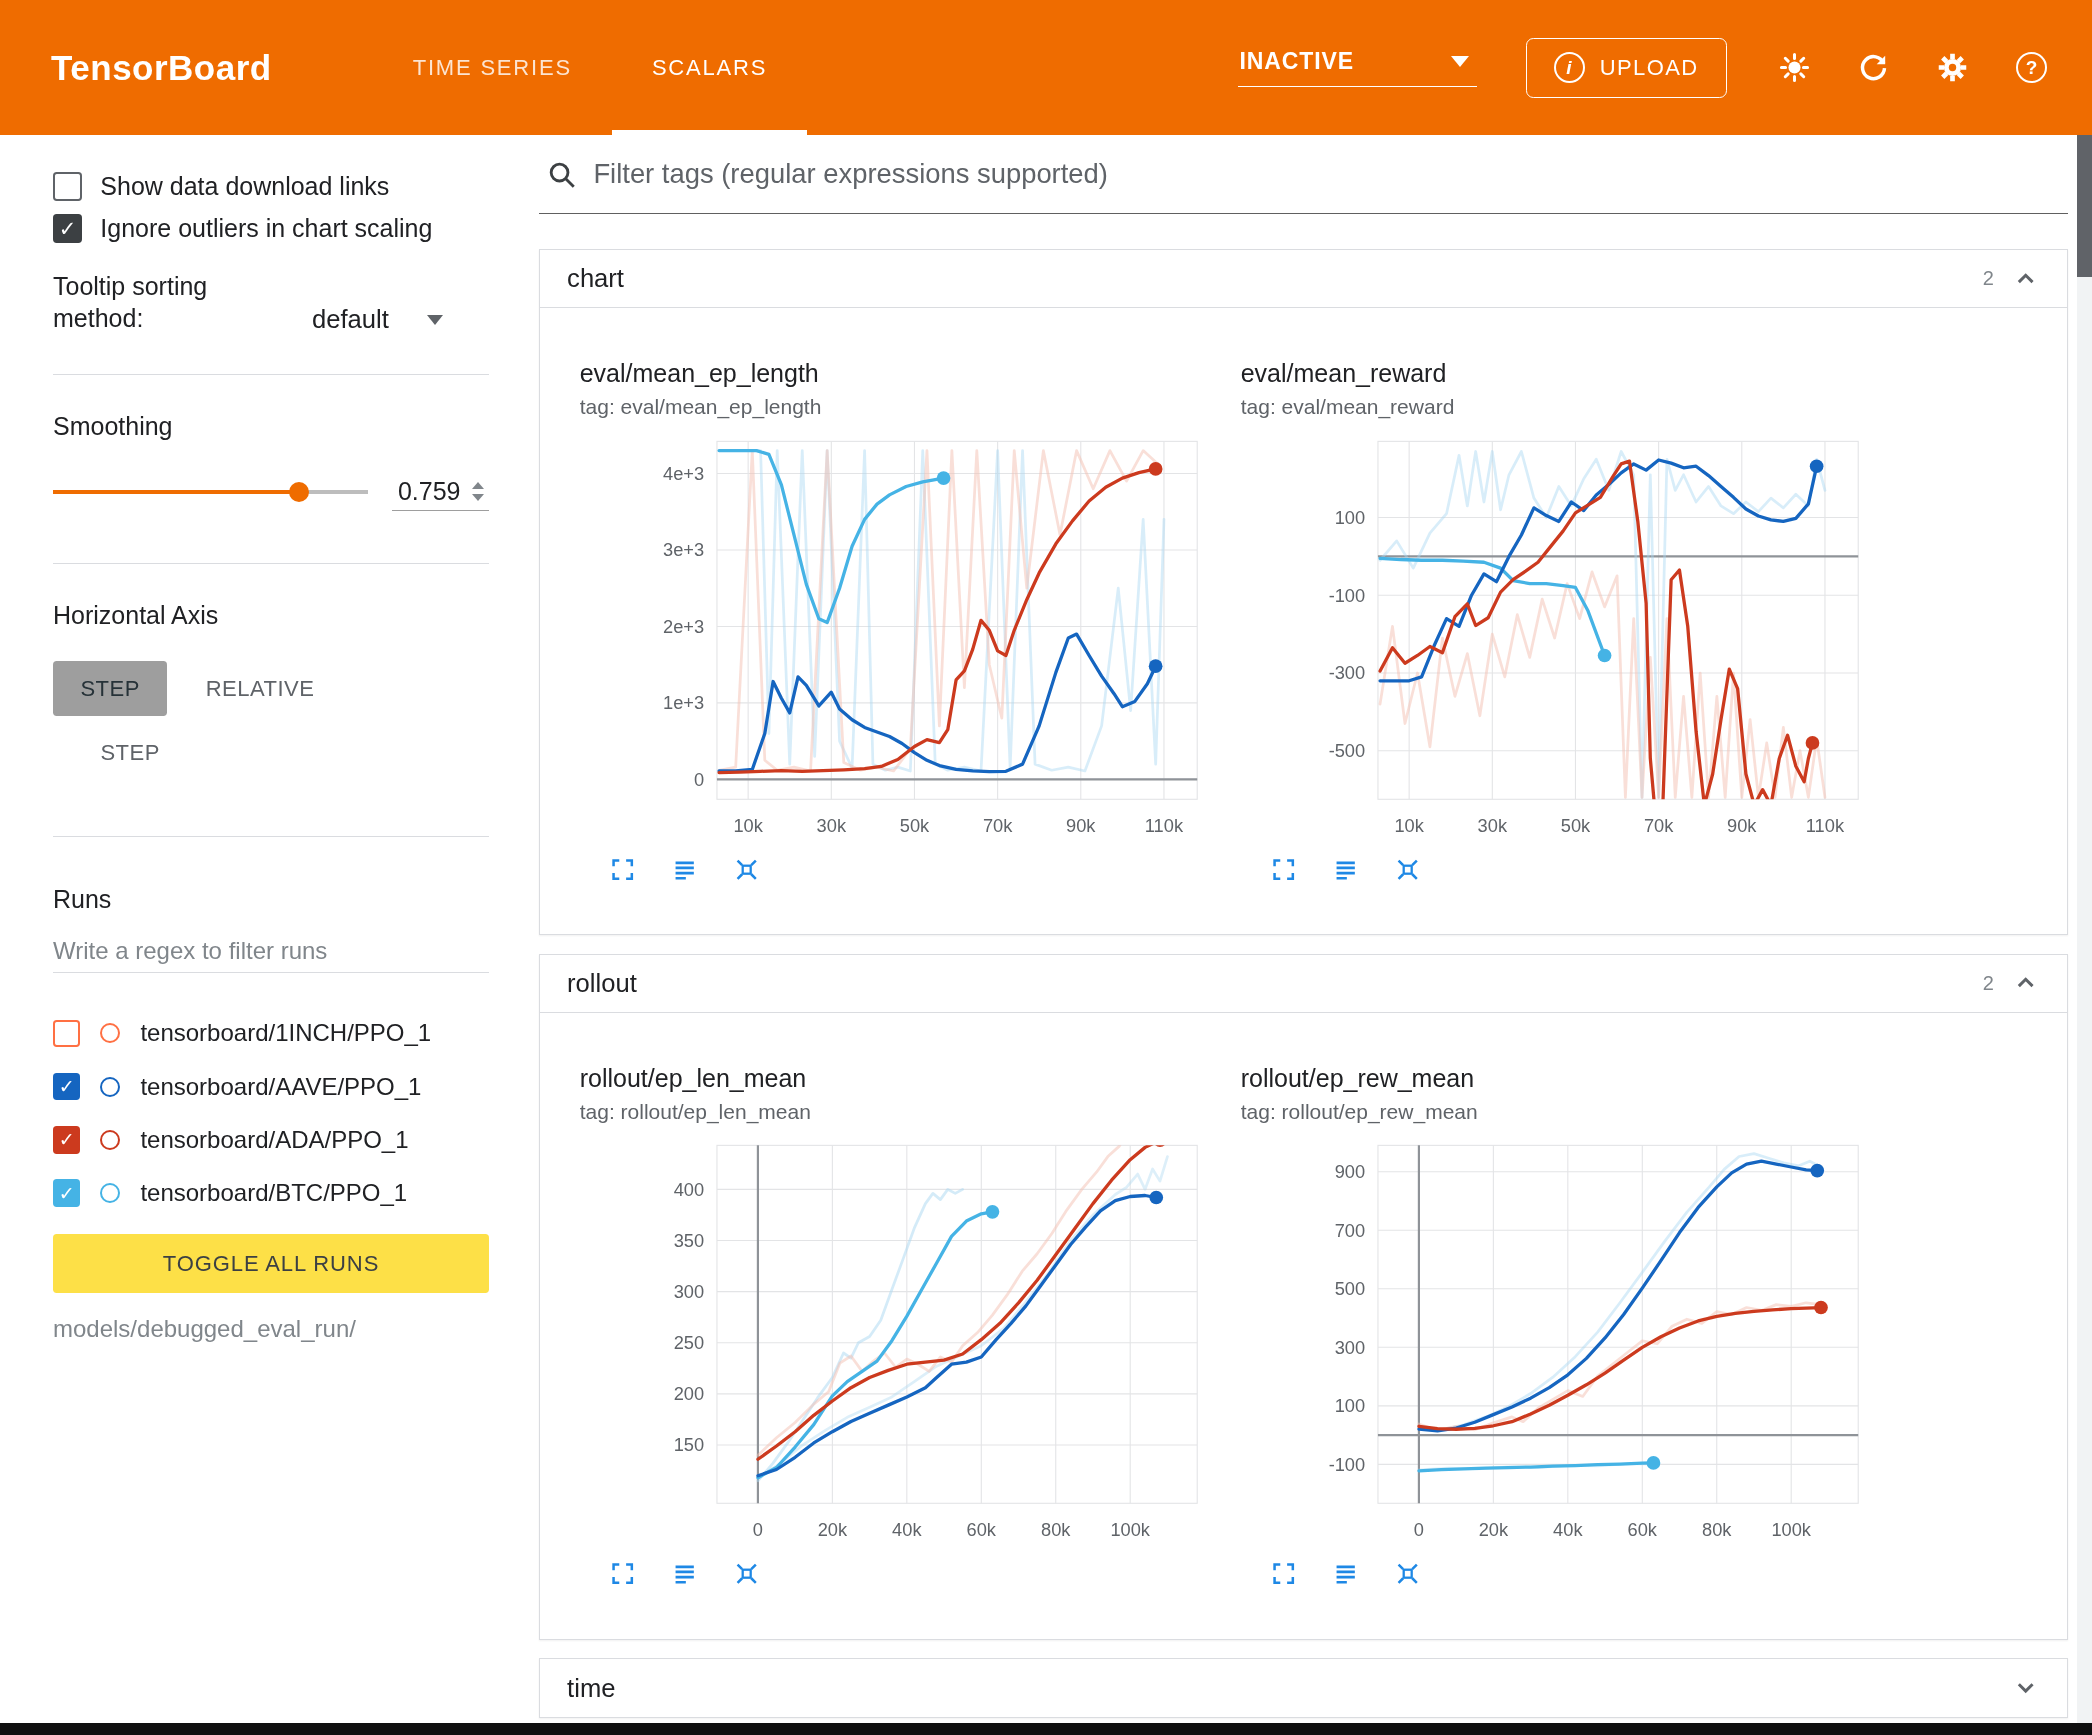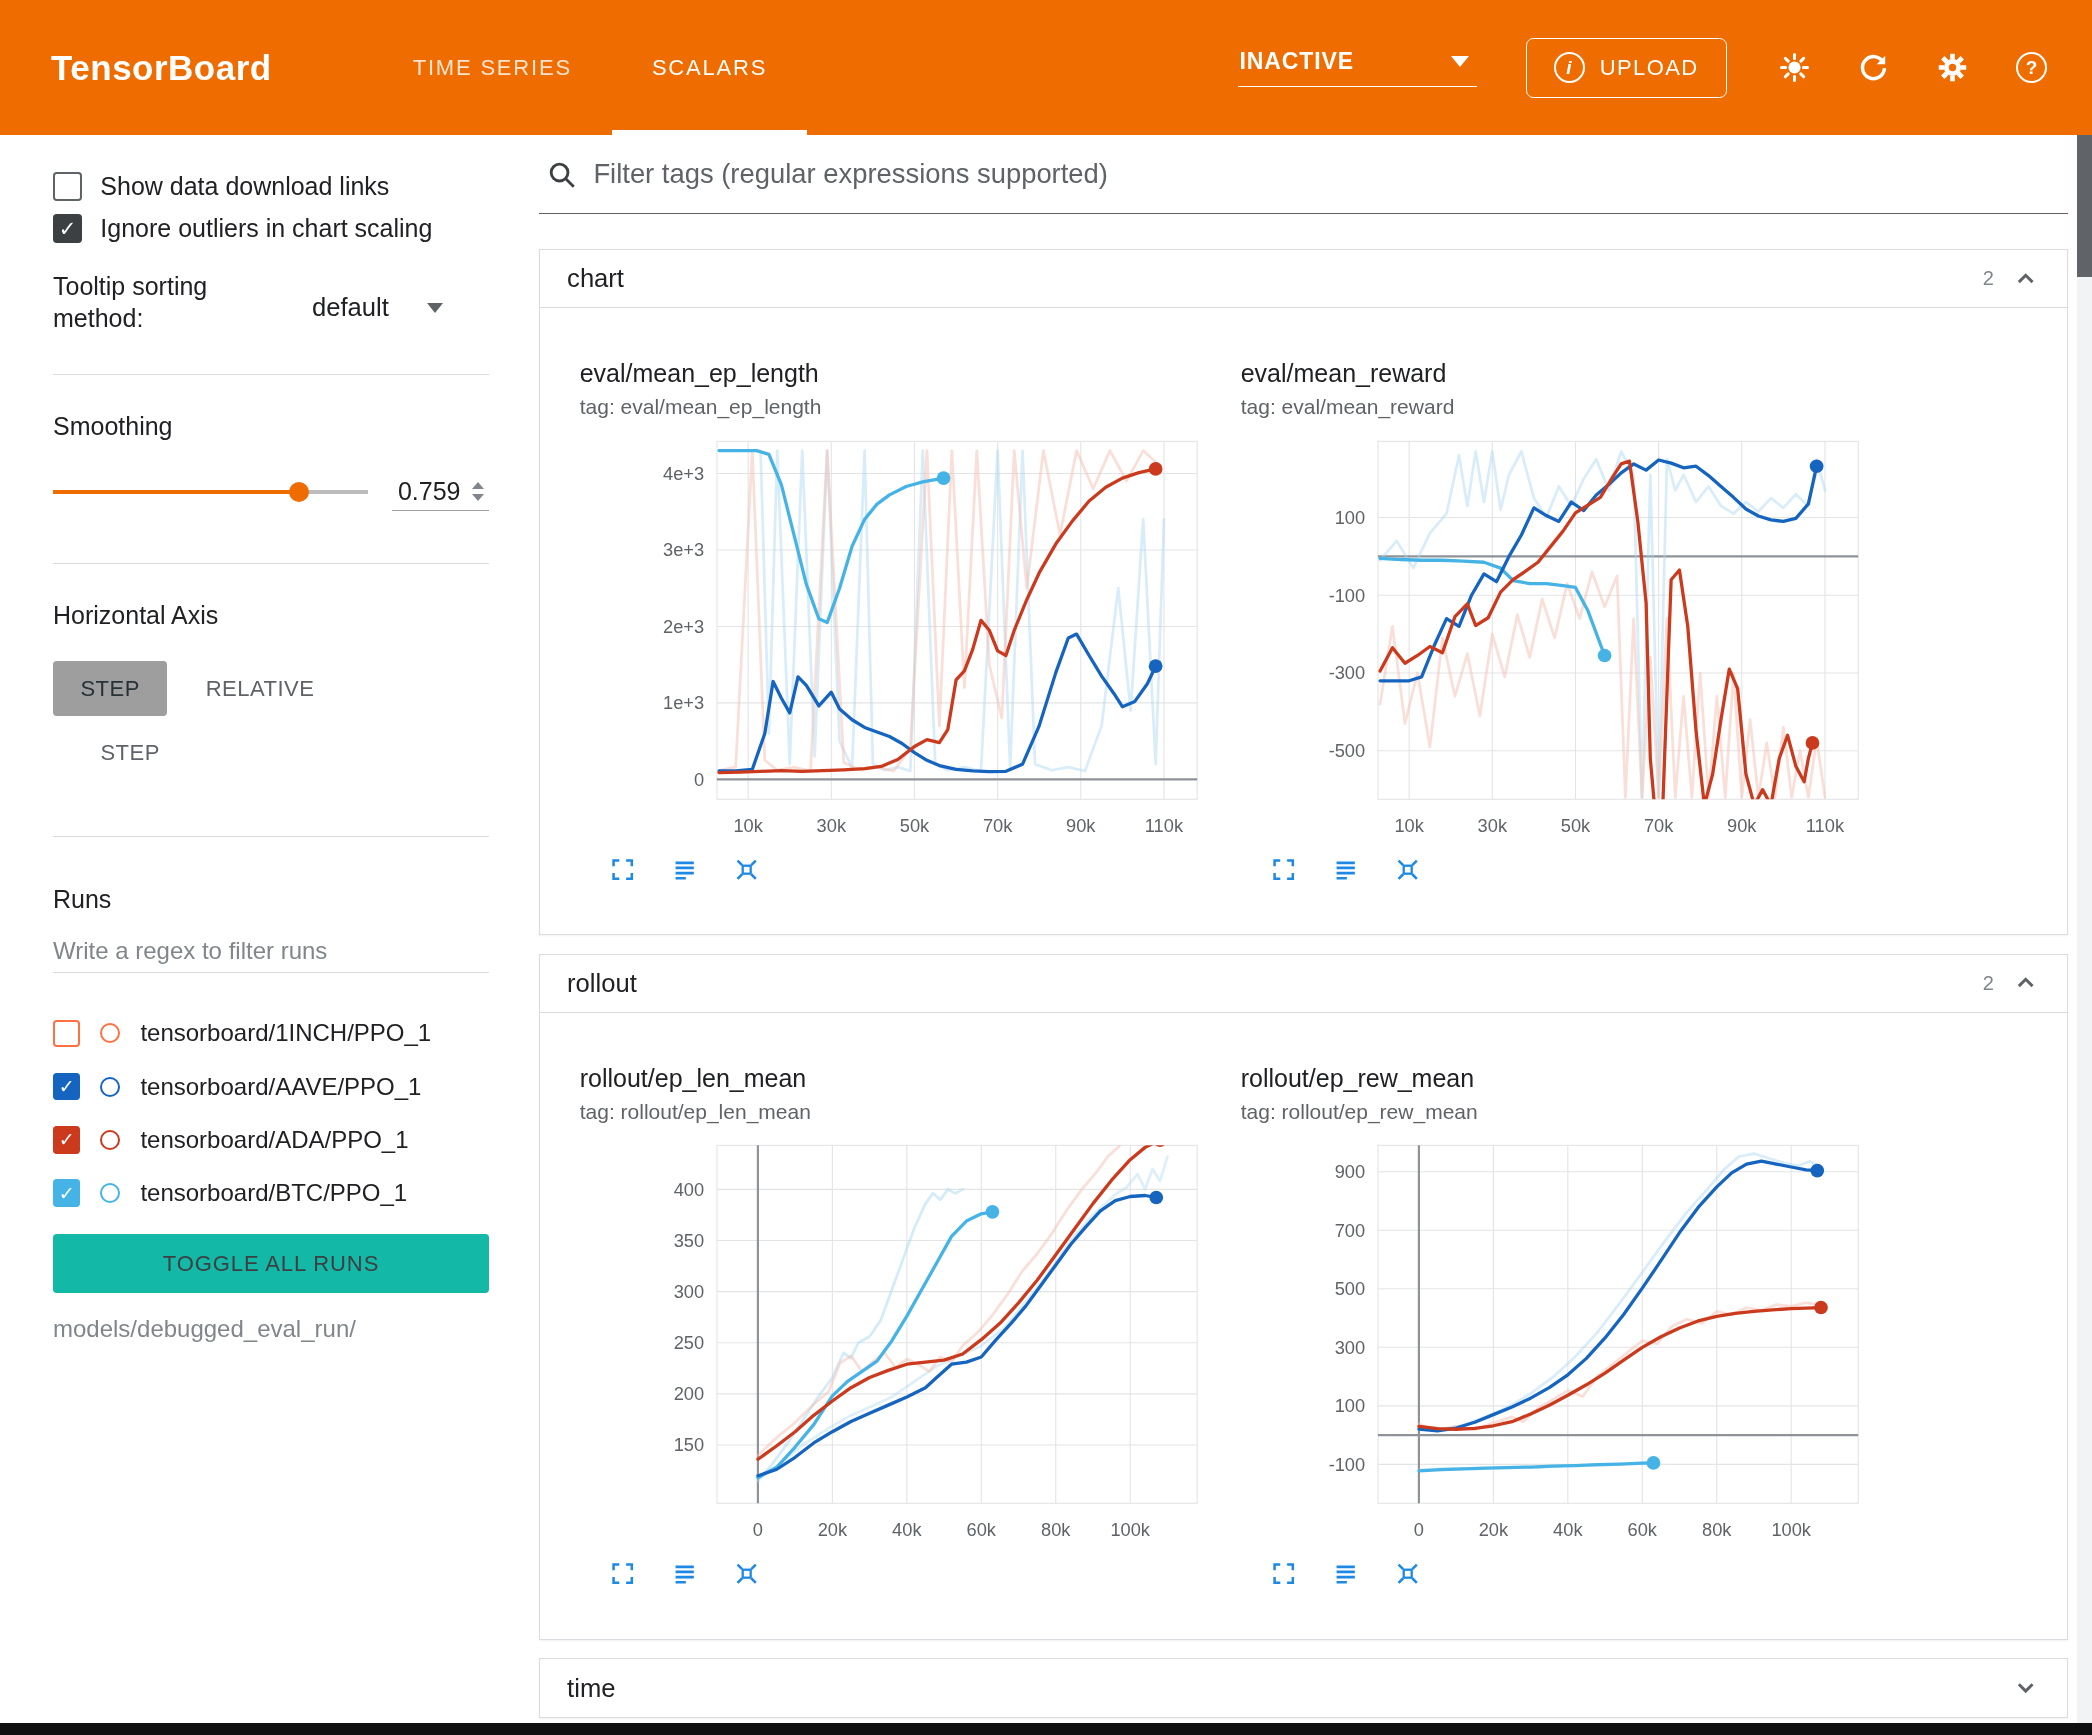--- a/index.html
+++ b/index.html
@@ -35,21 +35,21 @@
 .sidebar{width:535px;flex:none;padding:37px 46px 0 53px;overflow:hidden}
 .main{flex:1;padding:0 24px 0 3.7px;position:relative;overflow:hidden}
 
 
 .chk-row{display:flex;align-items:center;gap:18.3px;margin-bottom:12.8px;white-space:nowrap;cursor:pointer}
 .checkbox{width:29px;height:29px;border:2.7px solid #5f6368;border-radius:3.7px;flex:none;display:flex;
   align-items:center;justify-content:center;background:#fff}
 .checkbox.checked{background:#3c4043;border-color:#3c4043}
 .check{color:#fff;font-size:21px;font-weight:700;line-height:1}
 .chk-label{font-size:25px;color:#202124}
-.tooltip-row{display:flex;align-items:center;margin-top:27.4px}
+.tooltip-row{display:flex;align-items:flex-end;margin-top:27.4px}
 .tooltip-label{font-size:25px;line-height:32px;width:230px}
 .tooltip-select{display:flex;align-items:center;gap:38px;font-size:25.6px;margin-left:29px;margin-top:11px;cursor:pointer}
 .caret-gray{width:0;height:0;border-left:8.2px solid transparent;border-right:8.2px solid transparent;border-top:10px solid #5f6368}
 .divider{border-top:0.9px solid #dadce0}
 .d1{margin-top:40px}.d2{margin-top:51px}.d3{margin-top:55px}
 .section-label{font-size:25px;margin-top:37px}
 .smooth-row{display:flex;align-items:center;margin-top:31px;gap:24px;height:40px}
 .slider{position:relative;flex:1;height:29px;display:flex;align-items:center;cursor:pointer}
 .slider-track{width:100%;height:3.7px;background:#bdbdbd;position:relative}
 .slider-fill{position:absolute;left:0;top:0;width:78%;height:3.7px;background:#ef6c00}
@@ -68,21 +68,21 @@
 .runs-filter{border:none;border-bottom:0.9px solid #dadce0;font-size:24px;color:#0f766e;width:100%;margin-top:16px;
   padding:7.3px 0;outline:none;font-family:inherit;background:transparent}
 .runs-filter::placeholder{color:#80868b}
 .run-row{display:flex;align-items:center;gap:20px;margin-top:7.3px;height:46px;cursor:pointer;white-space:nowrap}
 .run-row.first{margin-top:37px}
 .run-checkbox{width:27.4px;height:27.4px;border:2.7px solid #5f6368;border-radius:3.7px;display:flex;align-items:center;
   justify-content:center;flex:none}
 .run-checkbox .check{font-size:19px}
 .run-ring{width:20px;height:20px;border:2.7px solid #5f6368;border-radius:50%;flex:none;background:#fff}
 .run-label{font-size:24px}
-.toggle-all{margin-top:18.3px;width:100%;background:#14b8a6;border:none;border-radius:3.7px;font-size:22px;
+.toggle-all{margin-top:18.3px;width:100%;background:#fde047;border:none;border-radius:3.7px;font-size:22px;
   letter-spacing:0.9px;color:#3c4043;padding:16.4px 0;cursor:pointer;font-family:inherit}
 .runs-path{margin-top:22px;color:#80868b;font-size:24px}
 
 
 .filter-bar{display:flex;align-items:center;gap:16.4px;height:79px;border-bottom:1.8px solid #606060;padding:0 7.3px}
 .filter-bar svg{flex:none}
 .filter-input{border:none;outline:none;flex:1;font-size:27.4px;color:#202124;font-family:inherit;background:transparent}
 .filter-input::placeholder{color:#5f6368}
 .card{border:0.9px solid #dadce0;background:#fff;box-shadow:0 0.9px 1.8px rgba(0,0,0,.06);margin-top:18.3px}
 .card.first{margin-top:35px}

